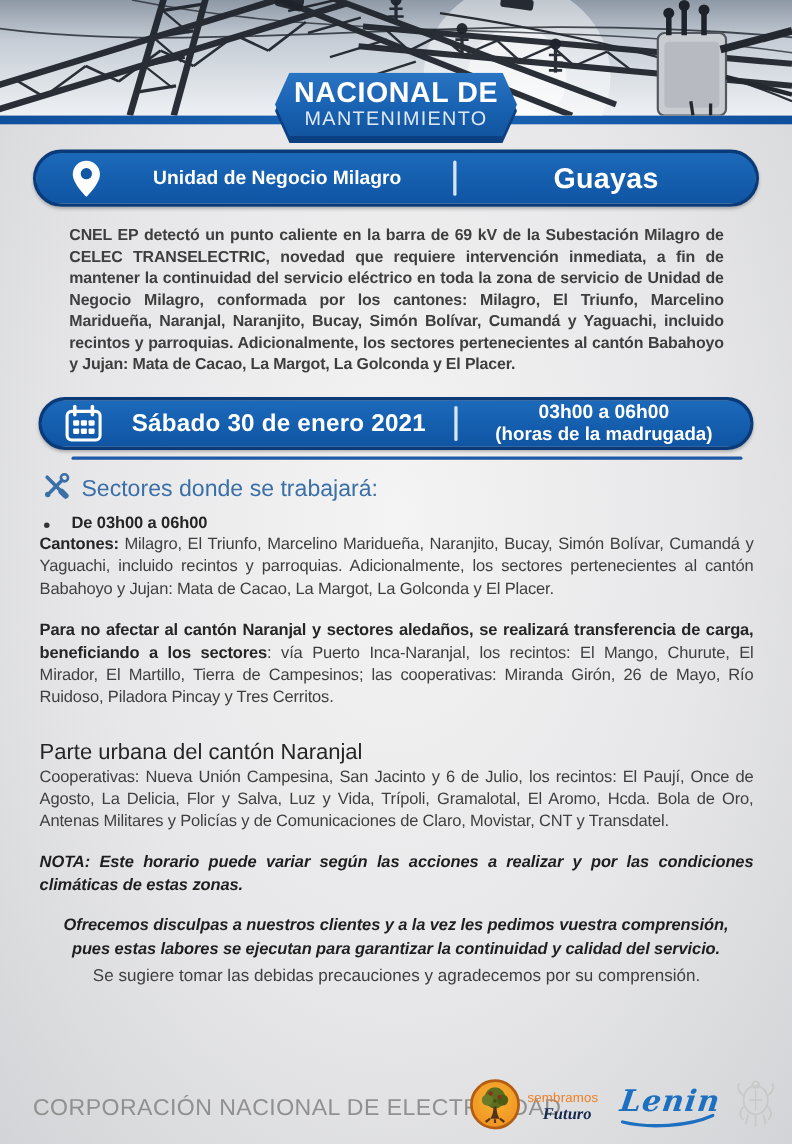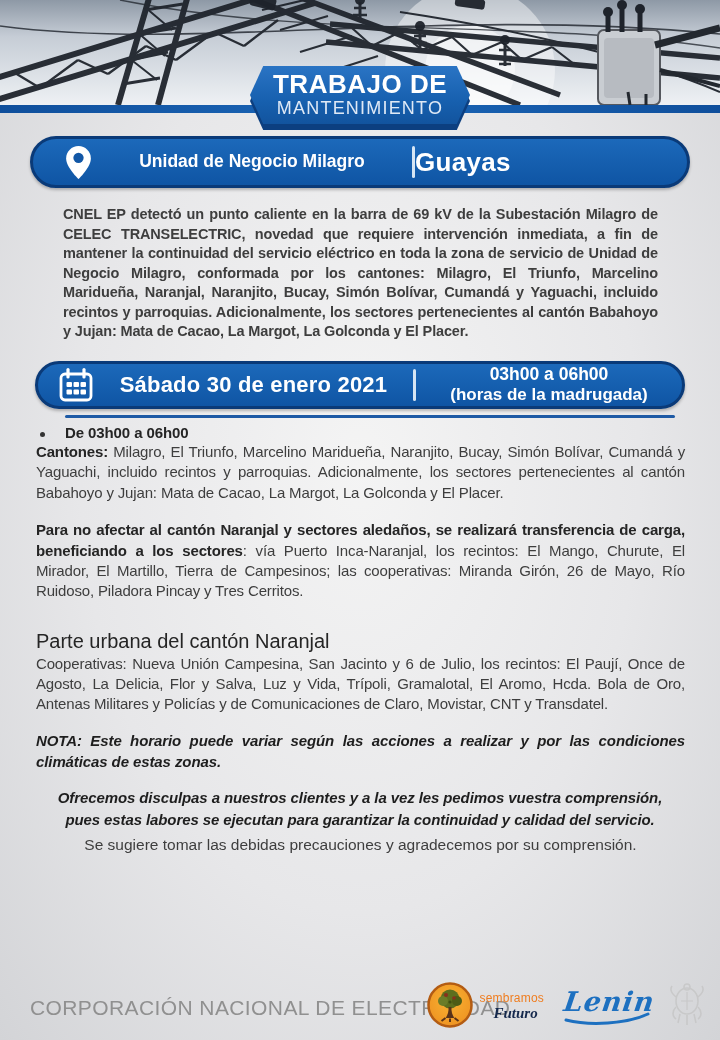--- a/index.html
+++ b/index.html
@@ -31,21 +31,21 @@
   .pill { display:flex; align-items:center; border:3px solid #0a3a78; border-radius:28px;
     background:linear-gradient(180deg,#1c69ba 0%, #0f55a4 100%);
     box-shadow:0 2px 3px rgba(0,0,0,.25); color:#fff; }
   .location-bar { margin:23px 30px 0 30px; height:52px; }
   .schedule-bar { margin:19px 35px 0 35px; height:48px; }
   .pill .lead-icon { flex:0 0 auto; display:flex; align-items:center; }
   .location-bar .lead-icon { margin-left:32px; }
   .schedule-bar .lead-icon { margin-left:20px; }
   .pill .left-sec { flex:1; text-align:center; }
   .pill .divider { flex:0 0 3px; width:3px; height:32px; background:rgba(235,244,252,.9); border-radius:2px; }
-  .location-bar .right-sec { flex:0 0 272px; }
+  .location-bar .right-sec { flex:0 0 272px; text-align:center; }
   .schedule-bar .right-sec { flex:0 0 266px; text-align:center; }
   .zone-line { font-weight:bold; font-size:17.5px; line-height:1.25; }
   .province { font-weight:bold; font-size:26px; letter-spacing:.3px; }
   .sched-date { font-weight:bold; font-size:22px; letter-spacing:.2px; }
   .sched-time { font-weight:bold; font-size:17.5px; line-height:1.2; }
   .sched-note { font-weight:bold; font-size:17px; line-height:1.2; }
   .bar-underline { margin:6px 45px 0 65px; height:3px; background:#1e5aa5; border-radius:2px; }
 
   
   .intro { margin:17px 62px 0 63px; text-align:justify; color:#3e3e3e;
@@ -150,21 +150,21 @@
         <path d="M655,45 L720,28" stroke="#23282f" stroke-width="7"></path>
         <path d="M660,70 L720,86" stroke="#23282f" stroke-width="4"></path>
         <path d="M630,105 L628,92 M646,105 L646,94" stroke="#23282f" stroke-width="3" fill="none"></path>
       </g>
     </svg>
     <div class="hero-strip"></div>
 
     <div class="hex-banner">
       <div class="hex-back"></div>
       <div class="hex-front">
-        <div class="hex-line1">TRABAJO DE</div>
+        <div class="hex-line1">NACIONAL DE</div>
         <div class="hex-line2">MANTENIMIENTO</div>
       </div>
     </div>
   </div>
 
   <div class="pill location-bar">
     <span class="lead-icon">
       <svg width="27" height="35" viewBox="0 0 26 34">
         <path d="M13 1 C6.4 1 1 6.4 1 13 c0 8.5 12 20 12 20 s12 -11.5 12 -20 C25 6.4 19.6 1 13 1 z" fill="#ffffff"></path>
         <circle cx="13" cy="12.5" r="5" fill="#1257a6"></circle>
@@ -201,20 +201,32 @@
       <span class="sched-date">Sábado 30 de enero 2021</span>
     </div>
     <div class="divider"></div>
     <div class="right-sec">
       <div class="sched-time">03h00 a 06h00</div>
       <div class="sched-note">(horas de la madrugada)</div>
     </div>
   </div>
   <div class="bar-underline"></div>
 
+  <div class="sectors-heading">
+    <span>
+      <svg width="26" height="26" viewBox="0 0 24 24" fill="none" stroke="#3a6fa8">
+        <line x1="4.5" y1="4.5" x2="15" y2="15" stroke-width="3" stroke-linecap="round"></line>
+        <line x1="16.5" y1="16.5" x2="20" y2="20" stroke-width="5" stroke-linecap="round"></line>
+        <line x1="7" y1="17" x2="17" y2="7" stroke-width="3" stroke-linecap="round"></line>
+        <circle cx="19" cy="5" r="3" stroke-width="2.2"></circle>
+        <circle cx="5" cy="19" r="2.3" fill="#3a6fa8" stroke="none"></circle>
+      </svg>
+    </span>
+    <span>Sectores donde se trabajará:</span>
+  </div>
 
   <div class="bullet-row">
     <span class="bullet-dot"></span>
     <span class="bullet-title">De 03h00 a 06h00</span>
   </div>
   <p class="para"><b>Cantones:</b><span> Milagro, El Triunfo, Marcelino Maridueña, Naranjito, Bucay, Simón Bolívar, Cumandá y Yaguachi, incluido recintos y parroquias. Adicionalmente, los sectores pertenecientes al cantón Babahoyo y Jujan: Mata de Cacao, La Margot, La Golconda y El Placer.</span></p>
 
   <div class="spacer-m"></div>
 
   <p class="para"><b>Para no afectar al cantón Naranjal y sectores aledaños, se realizará transferencia de carga, beneficiando a los sectores</b><span>: vía Puerto Inca-Naranjal, los recintos: El Mango, Churute, El Mirador, El Martillo, Tierra de Campesinos; las cooperativas: Miranda Girón, 26 de Mayo, Río Ruidoso, Piladora Pincay y Tres Cerritos.</span></p>

